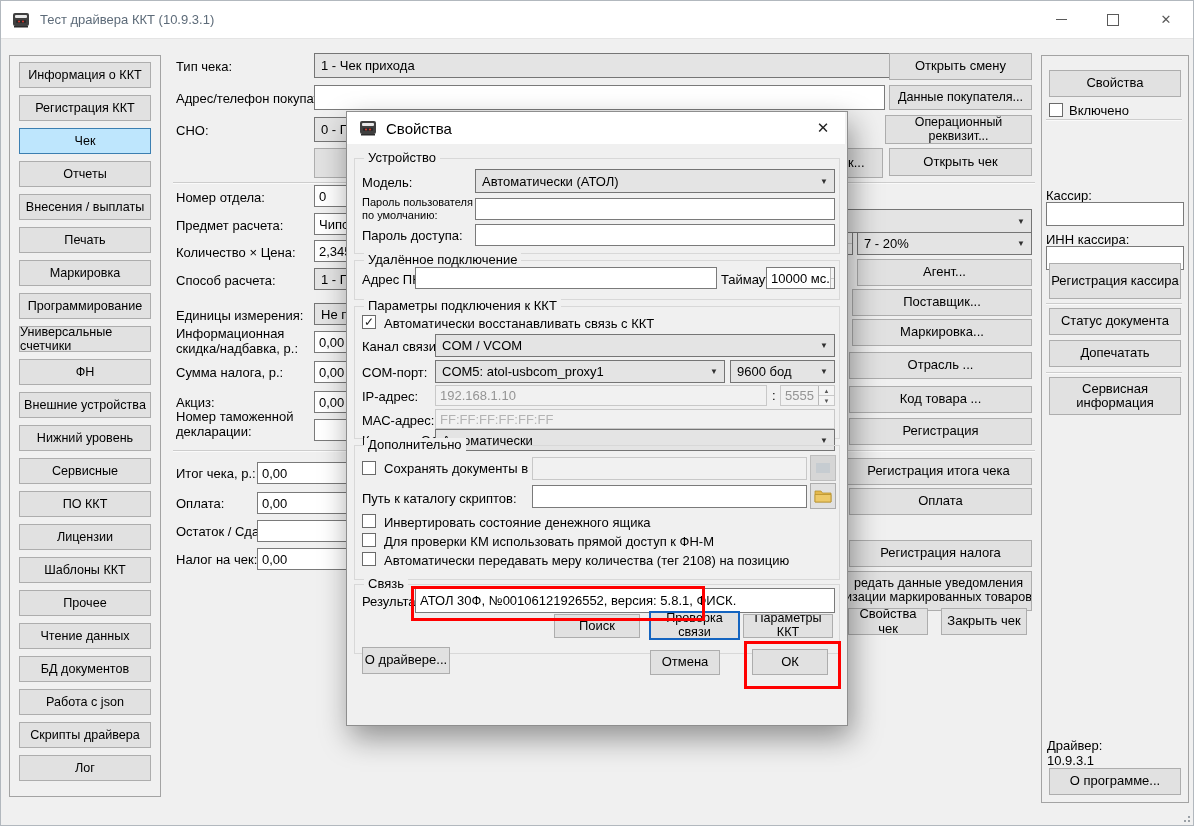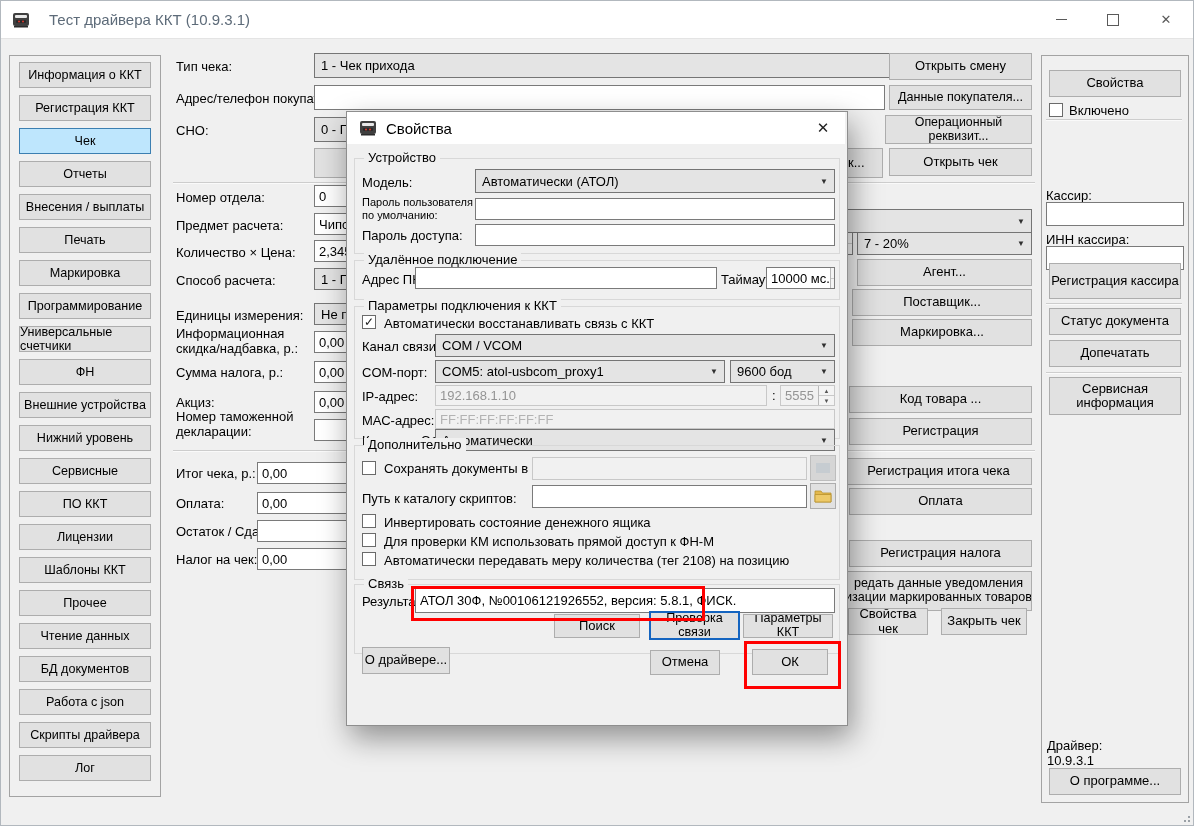--- a/index.html
+++ b/index.html
@@ -17,21 +17,21 @@
        display:flex;align-items:center;padding:0 6px;overflow:hidden;white-space:nowrap}
   .combo .car{margin-left:auto;font-size:8px;color:#303030;padding-left:5px;flex:none}
   .grp{position:absolute;border:1px solid #d8d8d8;box-sizing:border-box}
   .grp .gt{position:absolute;top:-8px;left:9px;background:#f0f0f0;padding:0 4px;line-height:1;white-space:nowrap}
   .cb{position:absolute;width:14px;height:14px;background:#fff;border:1px solid #6a6a6a;
       box-sizing:border-box;display:flex;align-items:center;justify-content:center;
       font-size:12px;line-height:1;color:#222}
   .sep{position:absolute;height:1px;background:#cdcdcd;border-bottom:1px solid #fafafa}
   .titlebar{position:absolute;left:0;top:0;width:1192px;height:37px;background:#fff;
       border-bottom:1px solid #e4e4e4;display:flex;align-items:center}
-  .title-text{color:#5d6b79;font-size:15px;margin-left:18px}
+  .title-text{color:#5d6b79;font-size:13px;margin-left:9px}
   .winbtn{position:absolute;top:0;width:52px;height:37px;display:flex;align-items:center;
       justify-content:center;color:#5a5a5a}
   .sidebar{position:absolute;left:8px;top:54px;width:152px;height:742px;border:1px solid #a3a3a3;
       display:flex;flex-direction:column;gap:7px;padding:6px 9px;box-sizing:border-box}
   .sbtn{flex:none;height:26px;display:flex;align-items:center;justify-content:center;
       background:#e1e1e1;border:1px solid #adadad;box-sizing:border-box;overflow:hidden;font-size:12.6px}
   .sbtn.active{background:#bee6fd;border:1px solid #3c7fb1}
   .rpanel{position:absolute;left:1040px;top:54px;width:146px;height:746px;border:1px solid #a3a3a3}
   .modal{position:absolute;left:345px;top:110px;width:500px;height:613px;background:#f0f0f0;
       border:1px solid #8e8e8e;box-shadow:4px 12px 28px rgba(0,0,0,.40);z-index:10}
@@ -200,20 +200,21 @@
       </span>
   </div>
   <div class="combo" style="left:856px;top:231px;width:175px;height:23px">
     <span>7 - 20%</span>
       <span class="car">▼</span>
   </div>
 
   <div class="btn" style="left:851px;top:288px;width:180px;height:27px">Поставщик...</div>
   <div class="btn" style="left:856px;top:258px;width:175px;height:27px">Агент...</div>
   <div class="btn" style="left:851px;top:318px;width:180px;height:27px">Маркировка...</div>
+  <div class="btn" style="left:848px;top:351px;width:183px;height:27px">Отрасль ...</div>
   <div class="btn" style="left:848px;top:385px;width:183px;height:27px">Код товара ...</div>
   <div class="btn" style="left:848px;top:417px;width:183px;height:27px">Регистрация</div>
   <div class="btn" style="left:844px;top:457px;width:187px;height:27px">Регистрация итога чека</div>
   <div class="btn" style="left:848px;top:487px;width:183px;height:27px">Оплата</div>
   <div class="btn" style="left:848px;top:539px;width:183px;height:27px">Регистрация налога</div>
   <div class="btn" style="left:844px;top:570px;width:187px;height:40px;flex-direction:column;font-size:12.6px">
     <span style="white-space:nowrap">редать данные уведомления</span>
     <span style="white-space:nowrap">изации маркированных товаров</span>
   </div>
   <div class="btn" style="left:847px;top:607px;width:80px;height:27px">Свойства чек</div>

